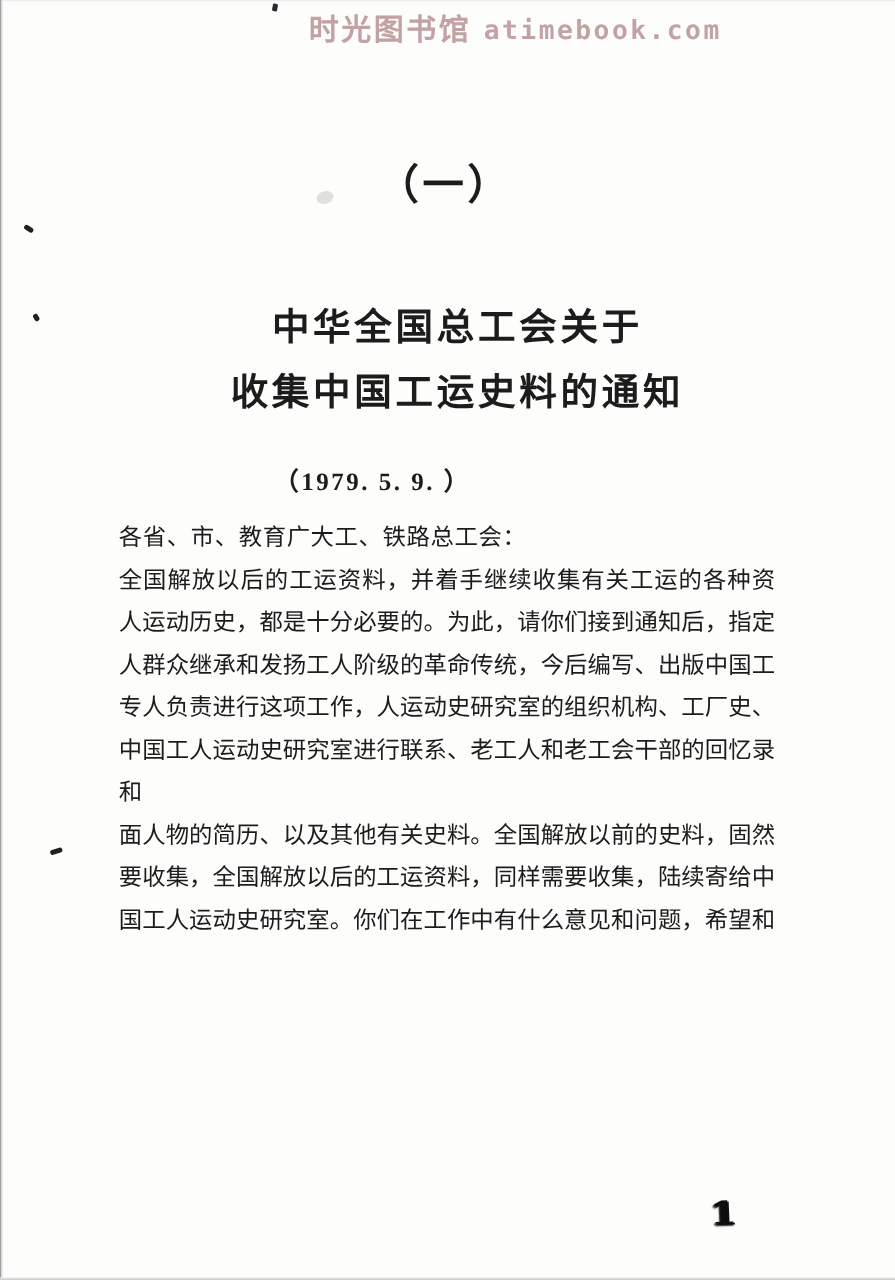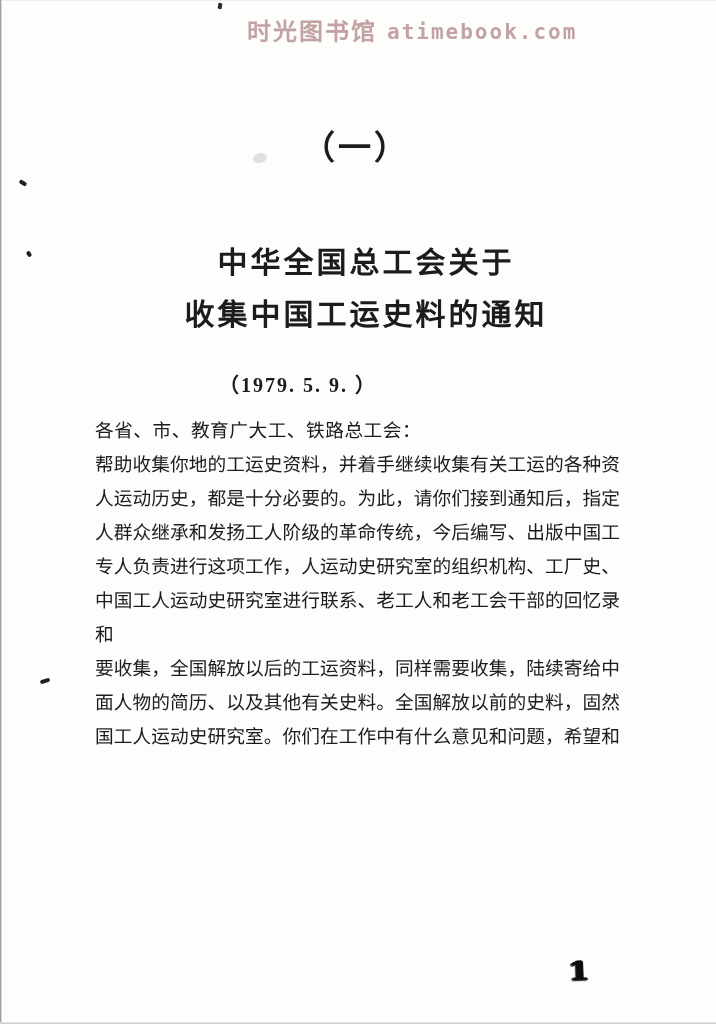--- a/index.html
+++ b/index.html
@@ -33,21 +33,21 @@
     background: linear-gradient(#e9e9e9, #c9c9c9);
   }
   .edge-top {
     position: absolute; left: 0; top: 0;
     width: 100%; height: 1px;
     background: #ececec;
   }
   
   .watermark {
     position: absolute;
-    left: 247px; top: 12px;
+    left: 247px; top: 4px;
     white-space: nowrap;
     user-select: none;
   }
   .wm-cn {
     font-family: "DejaVu Sans", "Liberation Sans", sans-serif;
     font-size: 24px;
     font-weight: bold;
     letter-spacing: 2px;
   }
   .wm-en {
@@ -163,27 +163,27 @@
 
   <h1 class="title">
     <div class="title-line">中华全国总工会关于</div>
     <div class="title-line">收集中国工运史料的通知</div>
   </h1>
 
   <div class="date">（1979. 5. 9. ）</div>
 
   <div class="body-text">
     <div class="line salutation">各省、市、教育广大工、铁路总工会：</div>
-    <div class="line just">帮助收集你地的工运史资料，并着手继续收集有关工运的各种资</div>
+    <div class="line just">全国解放以后的工运资料，并着手继续收集有关工运的各种资</div>
     <div class="line just">人运动历史，都是十分必要的。为此，请你们接到通知后，指定</div>
     <div class="line just">人群众继承和发扬工人阶级的革命传统，今后编写、出版中国工</div>
     <div class="line just">专人负责进行这项工作，人运动史研究室的组织机构、工厂史、</div>
     <div class="line just">中国工人运动史研究室进行联系、老工人和老工会干部的回忆录和</div>
+    <div class="line just">面人物的简历、以及其他有关史料。全国解放以前的史料，固然</div>
     <div class="line just">要收集，全国解放以后的工运资料，同样需要收集，陆续寄给中</div>
-    <div class="line just">面人物的简历、以及其他有关史料。全国解放以前的史料，固然</div>
     <div class="line just">国工人运动史研究室。你们在工作中有什么意见和问题，希望和</div>
   </div>
 
   <div class="page-number">1</div>
 
   <div class="scan-mark mark-1"></div>
   <div class="scan-mark mark-2"></div>
   <div class="scan-mark mark-3"></div>
 
 </div>

